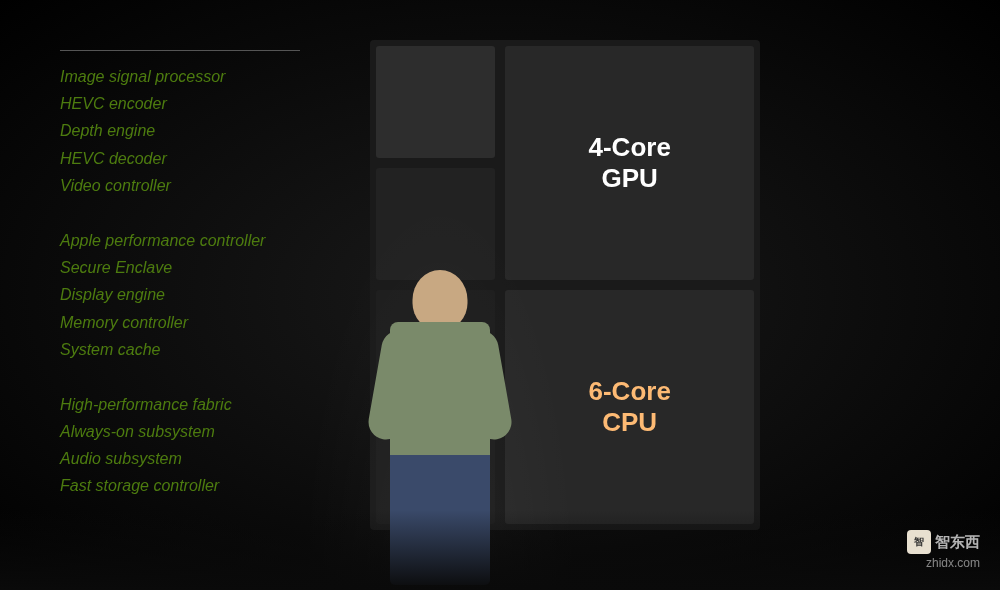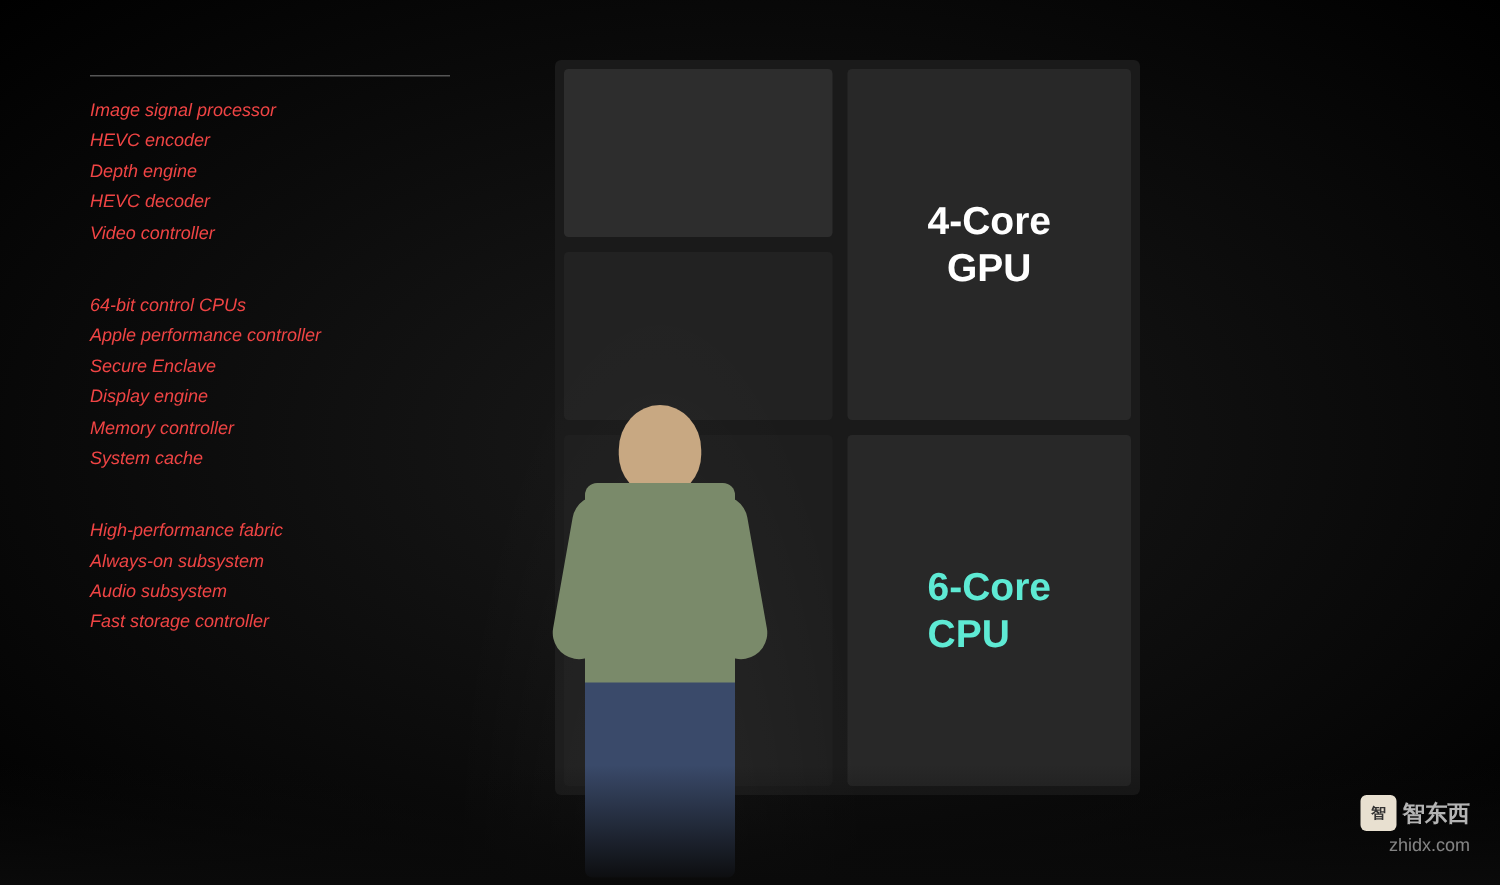--- a/index.html
+++ b/index.html
@@ -34,21 +34,21 @@
       top: 40px;
       left: 370px;
       width: 390px;
       height: 490px;
     }
 
     .chip-grid {
       width: 100%;
       height: 100%;
       display: grid;
-      grid-template-columns: repeat(2, 1fr);
+      grid-template-columns: repeat(3, 1fr);
       grid-template-rows: repeat(4, 1fr);
       gap: 10px;
       padding: 6px;
       background: #1a1a1a;
       border-radius: 4px;
     }
 
     .chip-cell {
       background: #2a2a2a;
       border-radius: 3px;
@@ -77,23 +77,24 @@
     .cell-cpu {
       grid-column: 2 / 4;
       grid-row: 3 / 5;
       background: #282828;
       display: flex;
       align-items: center;
       justify-content: center;
     }
 
     .cell-cpu-label {
-      color: #5eead4;
+      color: #fdba74;
       font-size: 26px;
       font-weight: 700;
+      text-align: center;
       line-height: 1.2;
     }
 
     
     .cell-neural {
       grid-column: 1 / 2;
       grid-row: 3 / 5;
       background: #1e1e1e;
       display: flex;
       align-items: center;
@@ -135,23 +136,23 @@
     }
 
     .text-group-divider {
       width: 240px;
       height: 1px;
       background: #555;
       margin-bottom: 12px;
     }
 
     .text-item {
-      font-size: 12px;
+      font-size: 16px;
       line-height: 1.7;
-      color: #ef4444;
+      color: #4d7c0f;
       font-style: italic;
     }
 
     
     .presenter {
       position: absolute;
       bottom: 0;
       left: 340px;
       width: 200px;
       height: 340px;
@@ -325,21 +326,20 @@
     <div class="text-group">
       <div class="text-group-divider"></div>
       <div class="text-item">Image signal processor</div>
       <div class="text-item">HEVC encoder</div>
       <div class="text-item">Depth engine</div>
       <div class="text-item">HEVC decoder</div>
       <div class="text-item">Video controller</div>
     </div>
 
     <div class="text-group">
-      <div class="text-item">64-bit control CPUs</div>
       <div class="text-item">Apple performance controller</div>
       <div class="text-item">Secure Enclave</div>
       <div class="text-item">Display engine</div>
       <div class="text-item">Memory controller</div>
       <div class="text-item">System cache</div>
     </div>
 
     <div class="text-group">
       <div class="text-item">High-performance fabric</div>
       <div class="text-item">Always-on subsystem</div>

